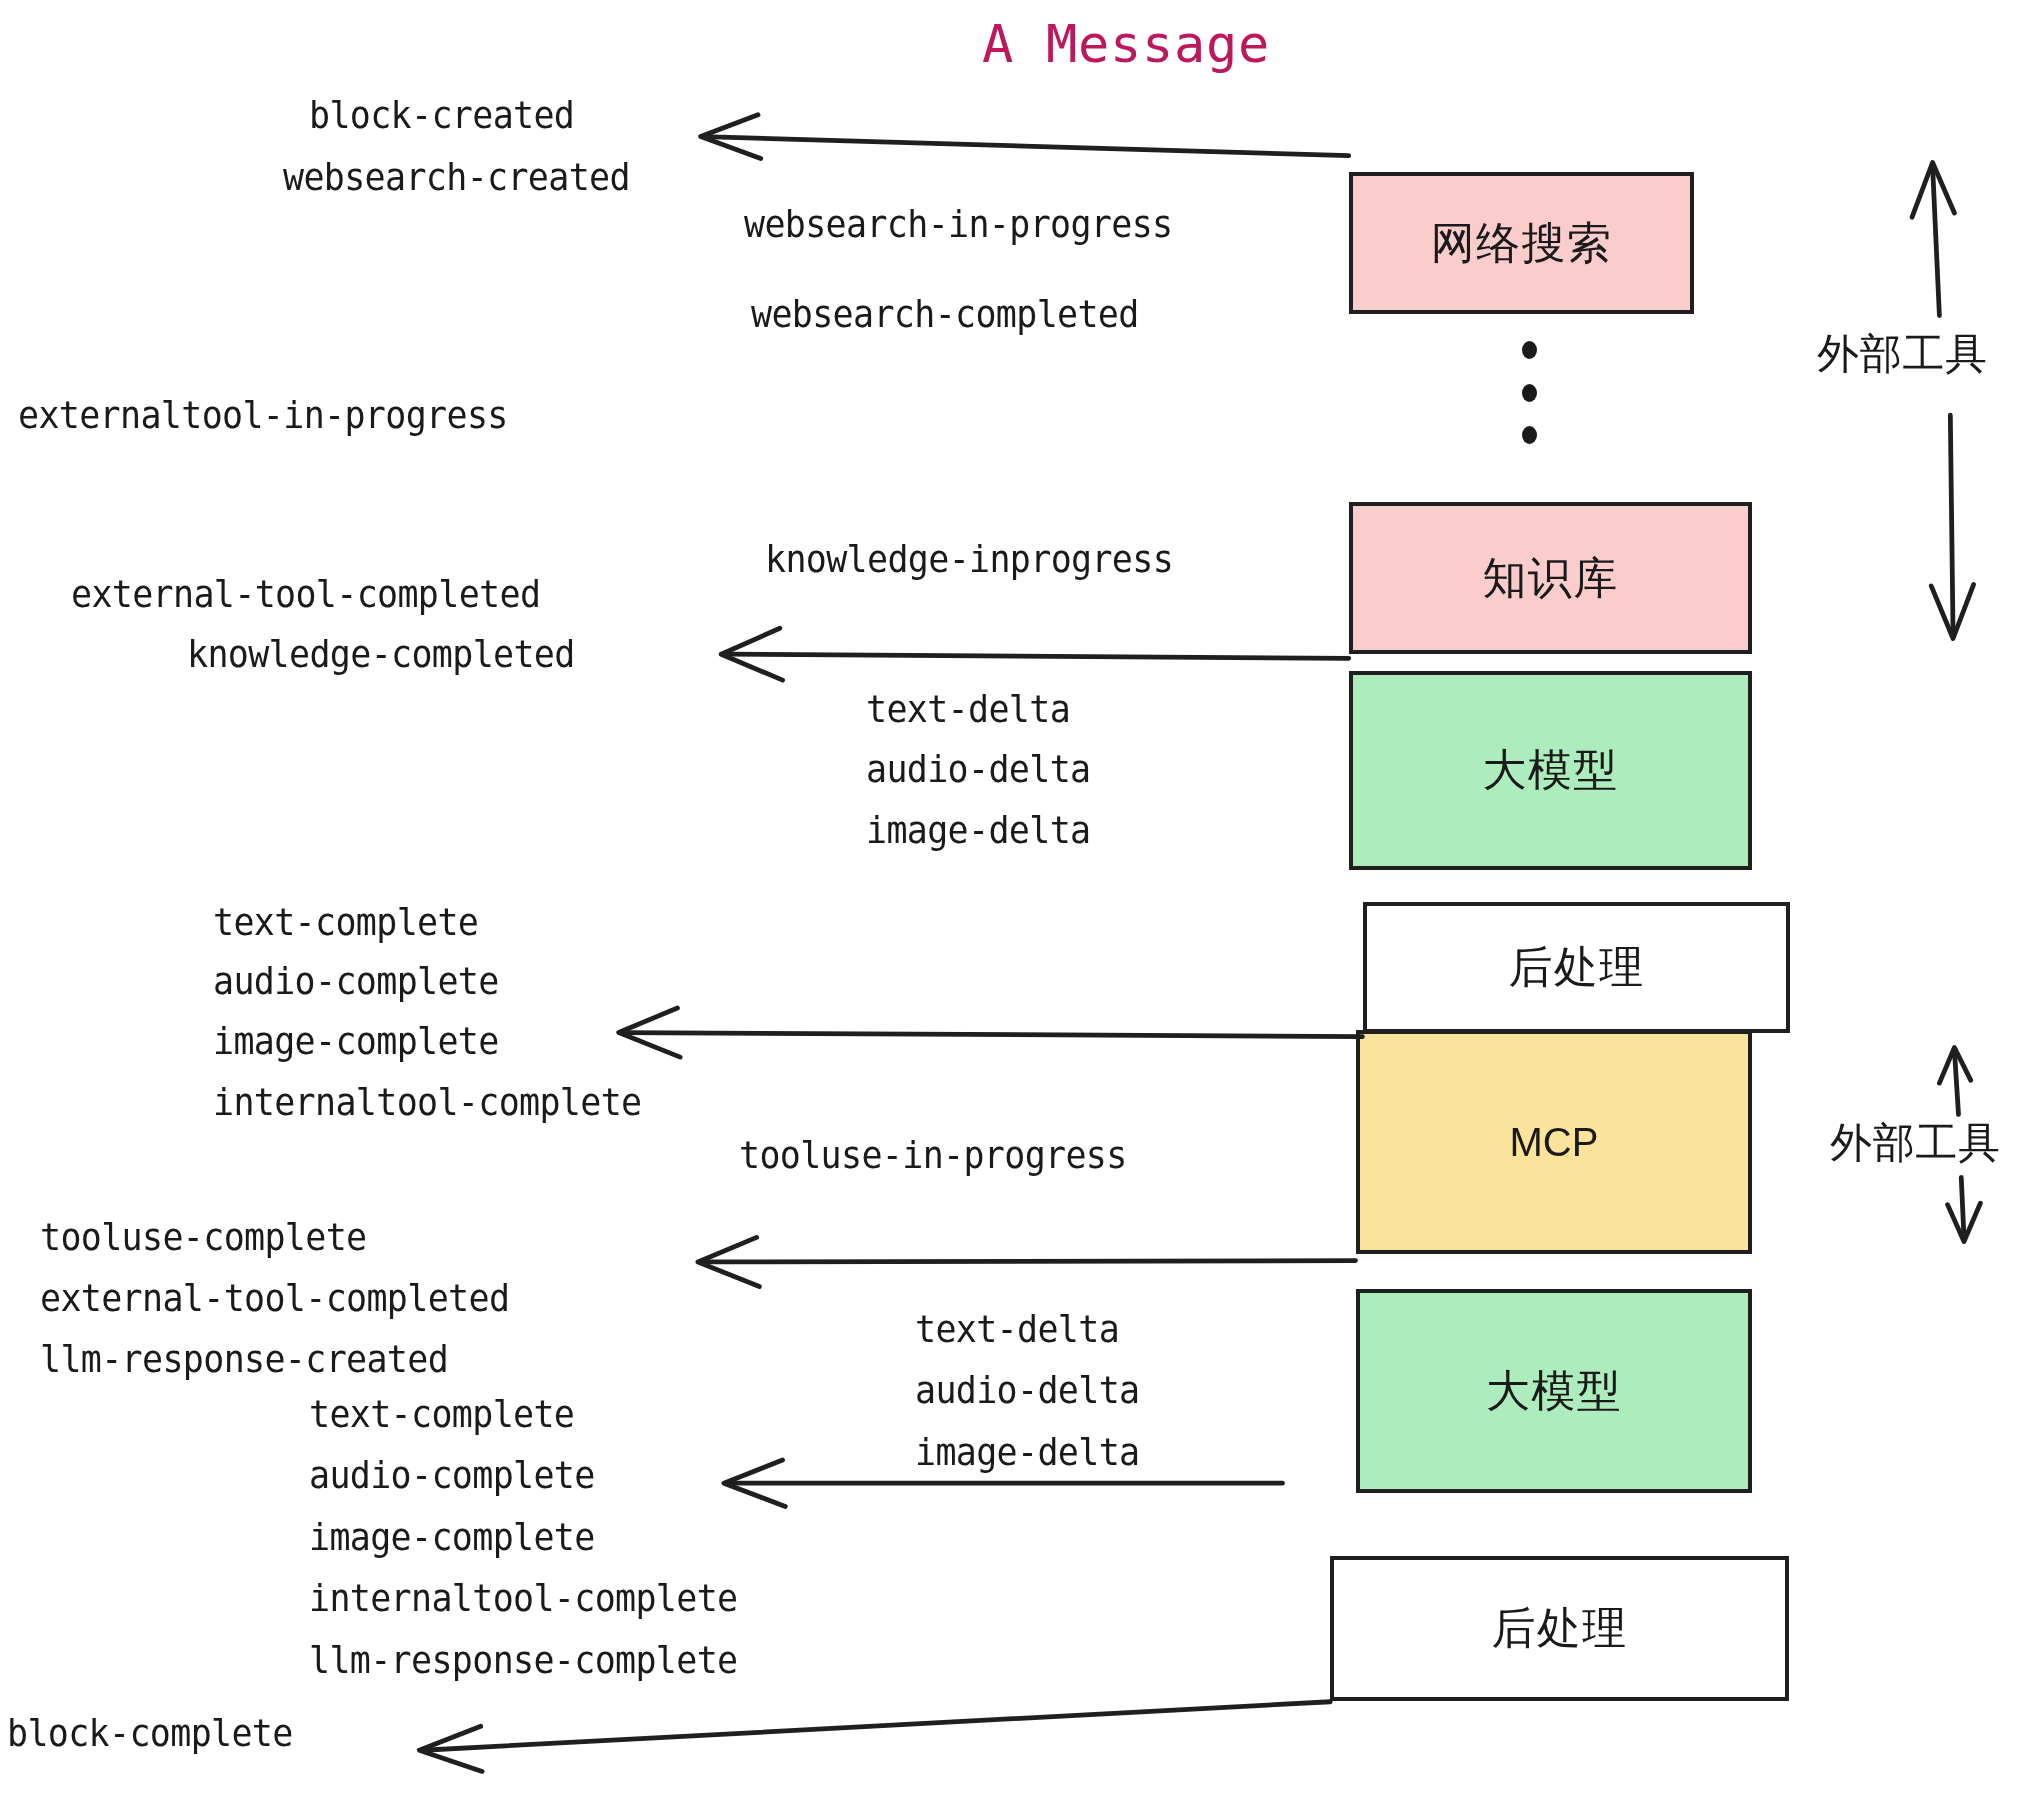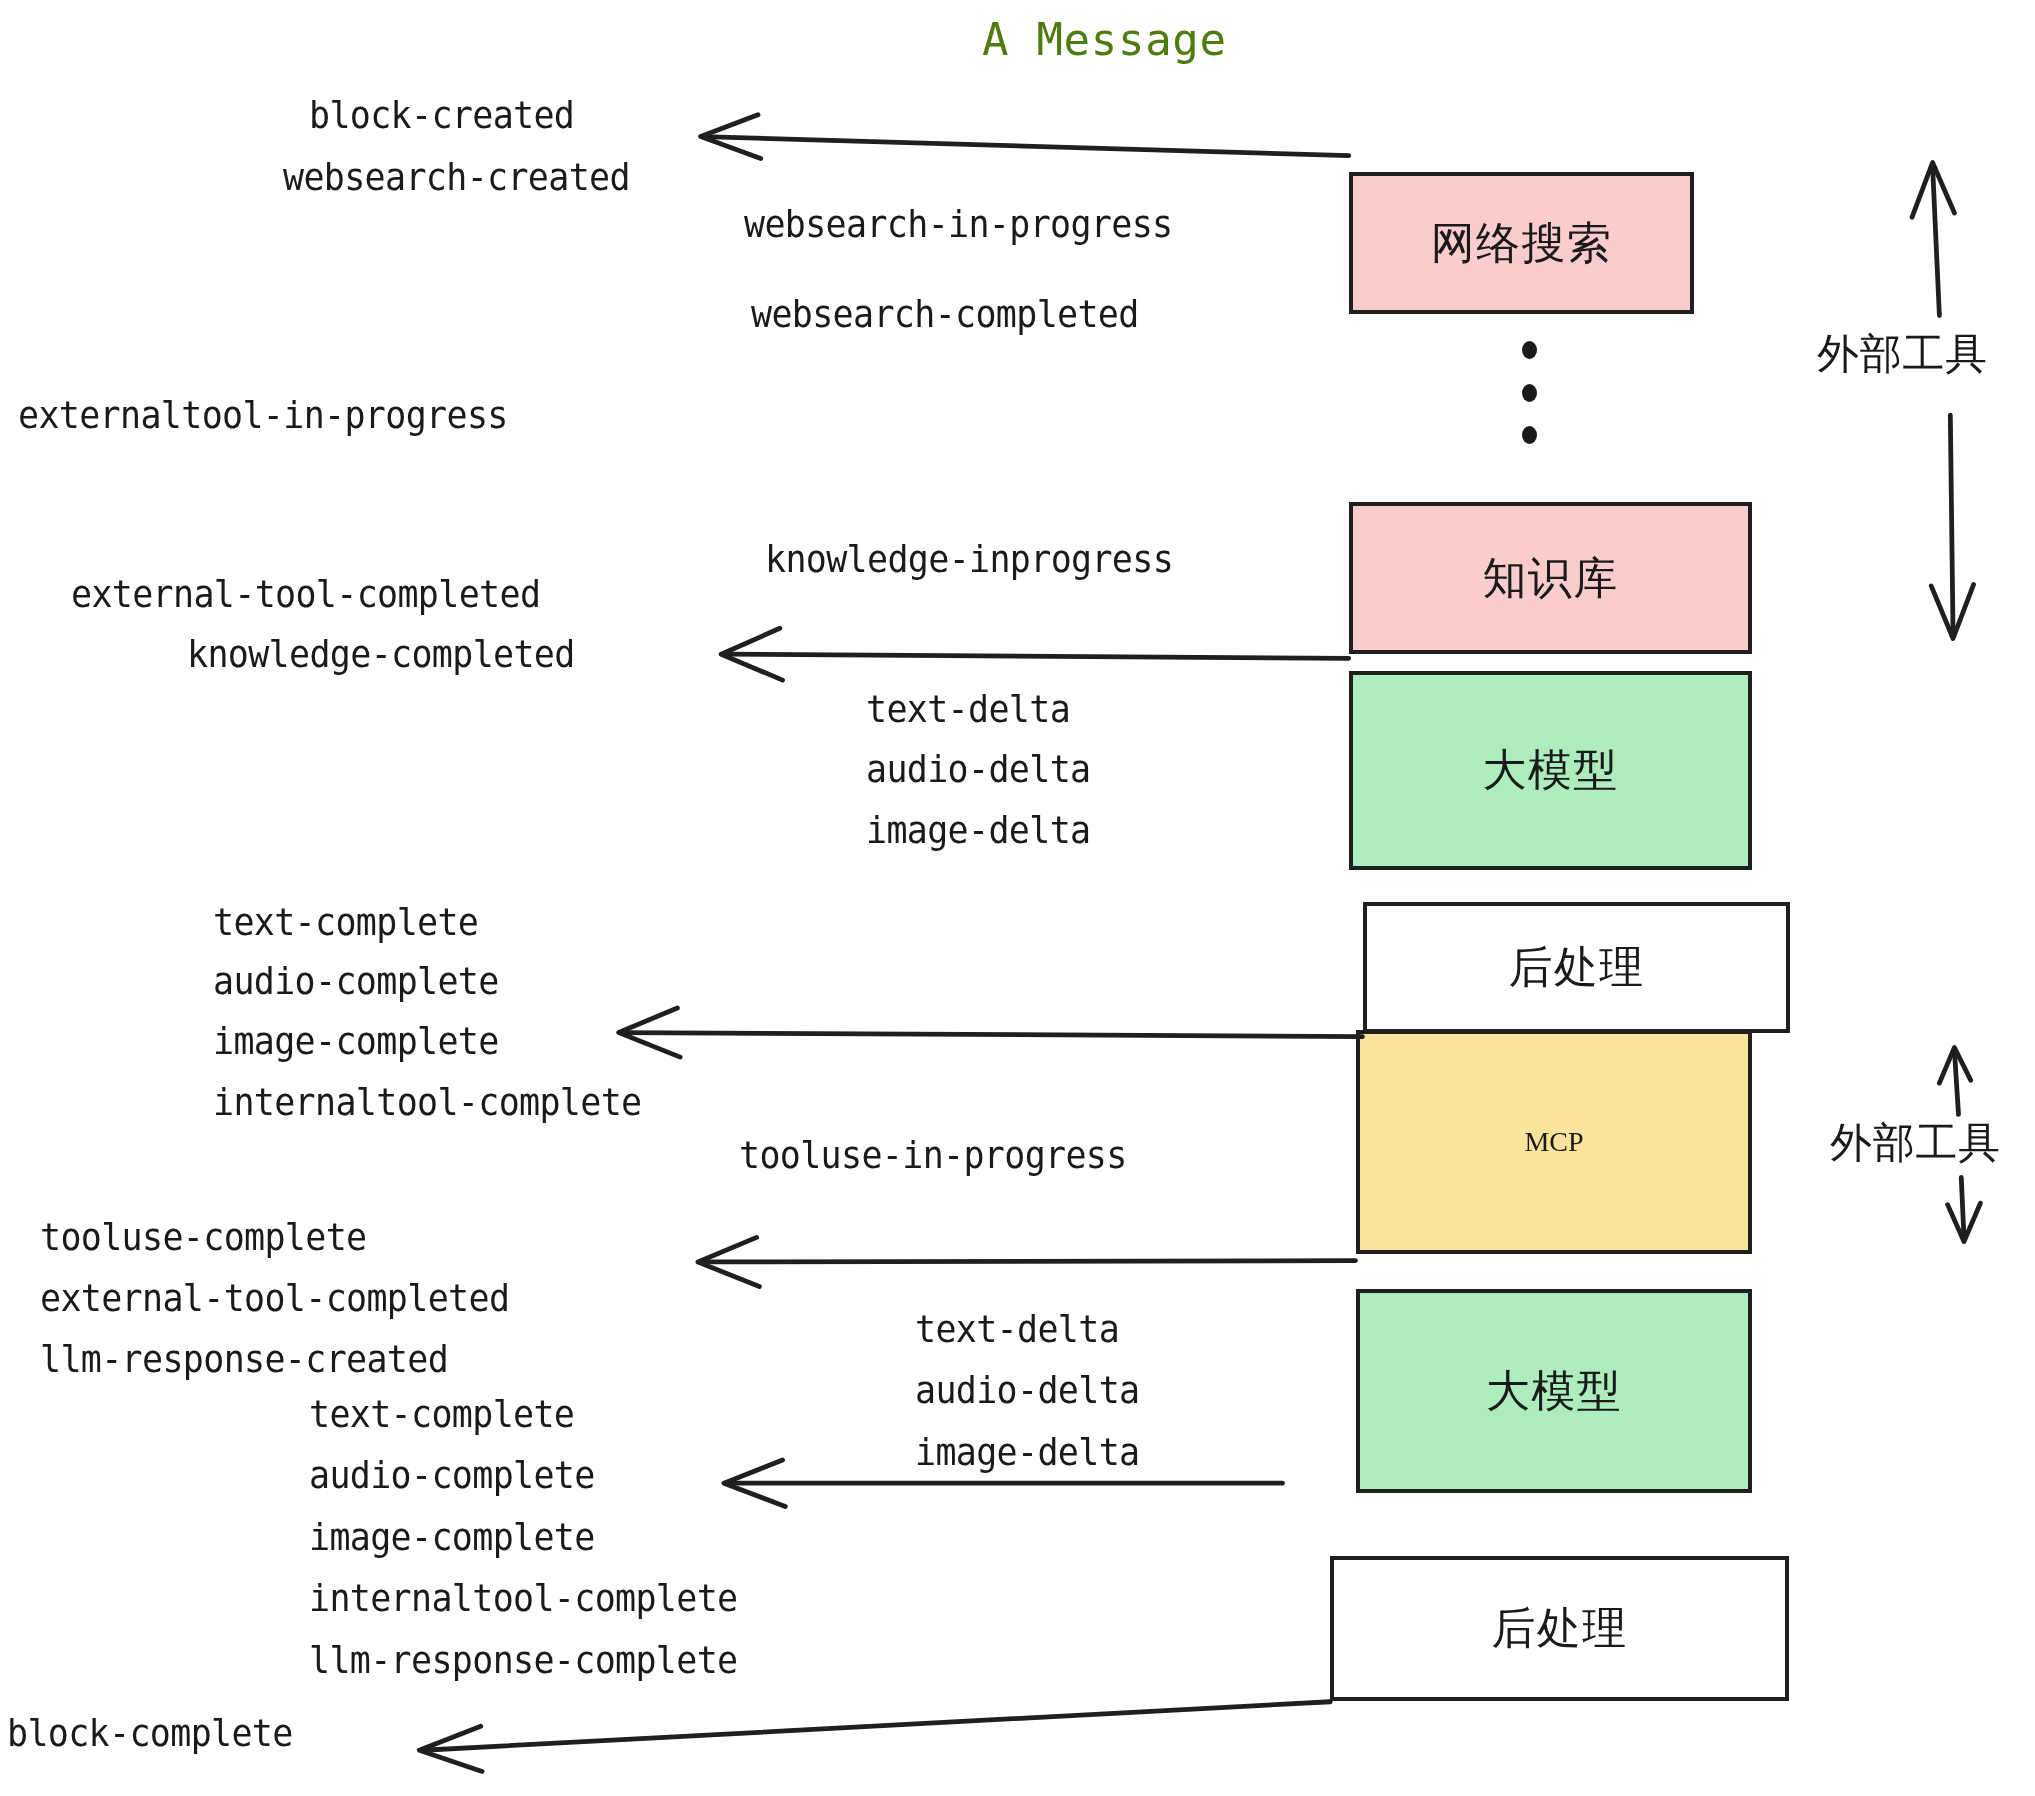--- a/index.html
+++ b/index.html
@@ -22,43 +22,43 @@
     color: #1a1a1a;
     white-space: nowrap;
     line-height: 1;
     letter-spacing: -0.7px;
     transform: scaleX(0.92);
     transform-origin: left center;
   }
   .title {
     position: absolute;
     font-family: "DejaVu Sans Mono", monospace;
-    font-size: 44px;
-    color: #4d7c0f;
+    font-size: 52px;
+    color: #be185d;
     white-space: nowrap;
     letter-spacing: 0.7px;
   }
   .box {
     position: absolute;
     box-sizing: border-box;
     border: 4.8px solid #1f1f1f;
     display: flex;
     align-items: center;
     justify-content: center;
   }
   .box .boxlabel {
     font-family: "DejaVu Sans", sans-serif;
     font-size: 44px;
     color: #1a1a1a;
     white-space: nowrap;
     letter-spacing: 1.4px;
   }
   .box.mcp .boxlabel {
-    font-family: Liberation Serif, serif;
-    font-size: 28px;
+    font-family: Liberation Sans, sans-serif;
+    font-size: 40px;
     letter-spacing: 0px;
   }
   .sidelabel {
     position: absolute;
     font-family: "DejaVu Sans", sans-serif;
     font-size: 42px;
     color: #1a1a1a;
     white-space: nowrap;
     letter-spacing: 0.7px;
   }

